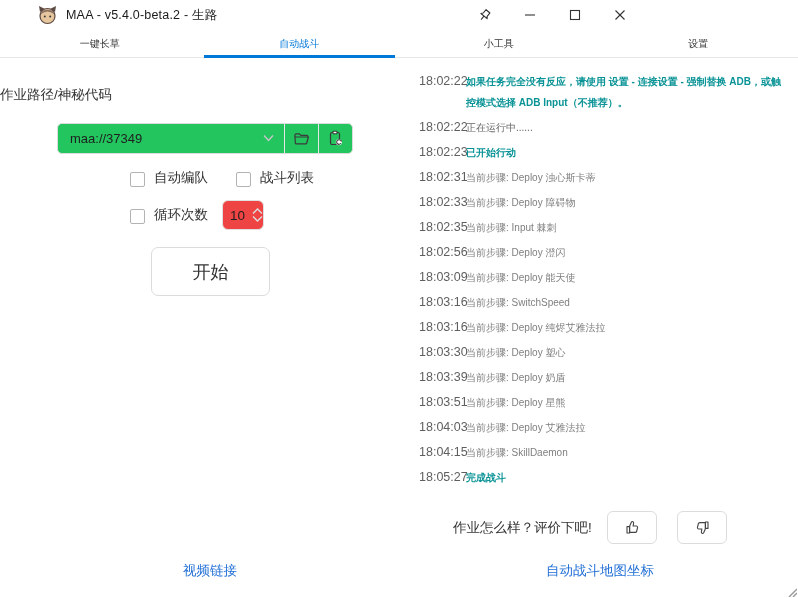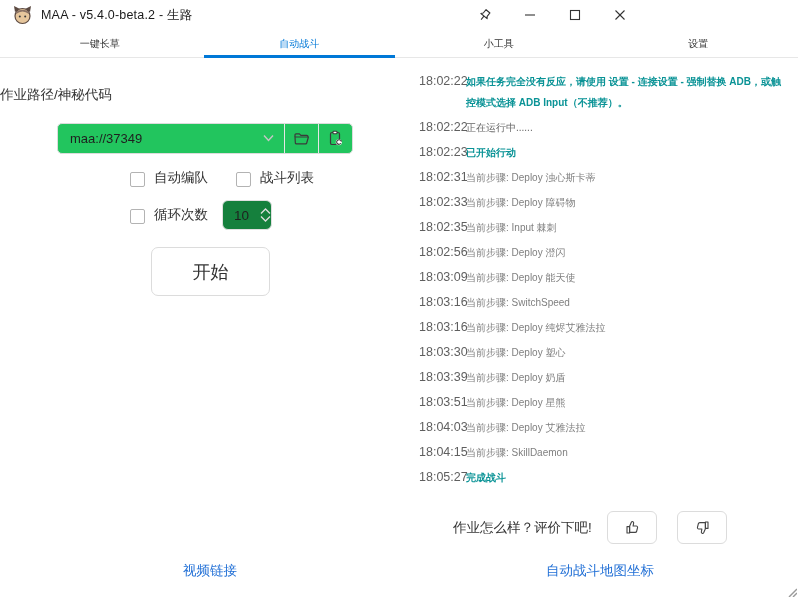--- a/index.html
+++ b/index.html
@@ -3,21 +3,21 @@
 <meta charset="utf-8">
 <style>
   * { margin:0; padding:0; box-sizing:border-box; }
   html,body { width:798px; height:598px; }
   body {
     position:relative; overflow:hidden; background:#ffffff;
     font-family:"Liberation Sans","DejaVu Sans",sans-serif;
     color:#333;
   }
   
-  .titlebar { position:absolute; left:0; top:0; width:642px; height:30px; display:flex; align-items:center; }
+  .titlebar { position:absolute; left:0; top:0; width:642px; height:30px; display:flex; align-items:center;padding-left:25px; }
   .app-icon { margin-left:13px; width:19px; height:19px; flex:0 0 auto; }
   .title-text { margin-left:9px; font-size:12.5px; color:#1a1a1a; letter-spacing:.2px; }
   .winbtns { position:absolute; right:0; top:0; height:30px; display:flex; }
   .winbtn { width:45px; height:30px; display:flex; align-items:center; justify-content:center; cursor:default; }
   
   .tabbar { position:absolute; left:0; top:30px; width:798px; height:28px; display:flex; border-bottom:1px solid #e7e7e7; }
   .tab { flex:1 1 0; position:relative; display:flex; align-items:center; justify-content:center; font-size:10px; color:#333; }
   .tab.active { color:#0078d7; }
   .tab.active::after { content:""; position:absolute; left:4px; right:4px; bottom:-1px; height:3px; background:#0078d7; }
   
@@ -25,21 +25,21 @@
   .input-group { position:absolute; left:57px; top:123px; width:296px; height:31px; border:1px solid #dcdcdc; border-radius:5px; display:flex; background:#22c55e; }
   .path-input { flex:1 1 auto; display:flex; align-items:center; padding-left:12px; font-size:13px; color:#1f1f1f; position:relative; }
   .combo-chevron { position:absolute; right:10px; top:10px; }
   .icon-btn { width:34px; border-left:1px solid #e6e6e6; display:flex; align-items:center; justify-content:center; }
   .check-row1 { position:absolute; left:130px; top:169px; display:flex; align-items:center; }
   .check-row2 { position:absolute; left:130px; top:206px; display:flex; align-items:center; }
   .chk { width:15px; height:15px; border:1px solid #b3b3b3; border-radius:2px; background:#fff; margin-right:9px; flex:0 0 auto; }
   .chk-label { font-size:13.5px; color:#333; }
   .chk-item { display:flex; align-items:flex-end; }
   .gap28 { width:28px; }
-  .num-input { position:absolute; left:222px; top:200px; width:50px; height:30px; border:1px solid #e0e0e0; border-radius:6px; display:flex; align-items:center; background:#15803d; }
+  .num-input { position:absolute; left:222px; top:200px; width:42px; height:30px; border:1px solid #e0e0e0; border-radius:6px; display:flex; align-items:center; background:#ef4444; }
   .num-value { width:44px; text-align:center; font-size:13.5px; color:#1f1f1f; }
   .spinner { display:flex; flex-direction:column; align-items:center; line-height:0; }
   .start-btn { position:absolute; left:151px; top:247px; width:119px; height:49px; background:#fff; border:1px solid #dcdcdc; border-radius:7px; font-size:18px; color:#333; display:flex; align-items:center; justify-content:center; font-family:inherit; }
   .link { font-size:13.5px; color:#2270d6; text-decoration:none; }
   .video-link-wrap { position:absolute; left:0; top:561px; width:420px; text-align:center; }
   
   .log-list { position:absolute; left:419px; top:71px; width:379px; height:430px; overflow:hidden; }
   .log-row { display:flex; align-items:flex-start; padding-bottom:4px; }
   .log-time { width:47px; flex:0 0 auto; font-size:12.5px; color:#5f5f5f; line-height:21px; }
   .log-msg { flex:1 1 auto; font-size:10px; line-height:21px; padding-right:10px; }

